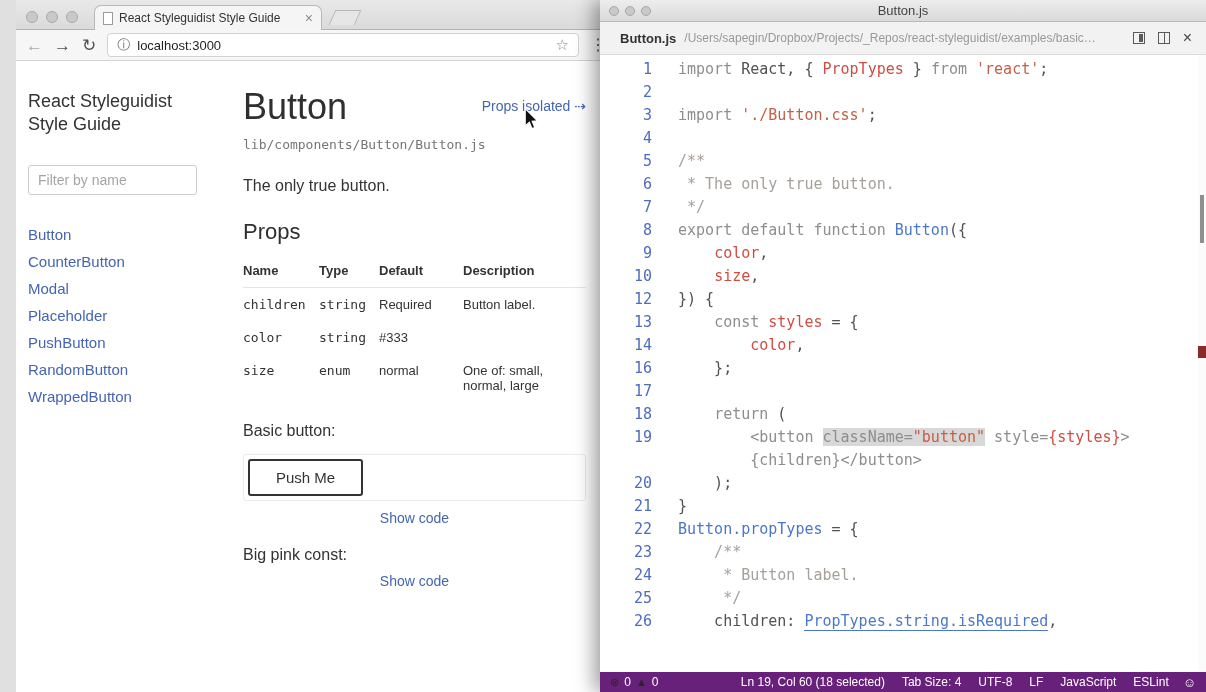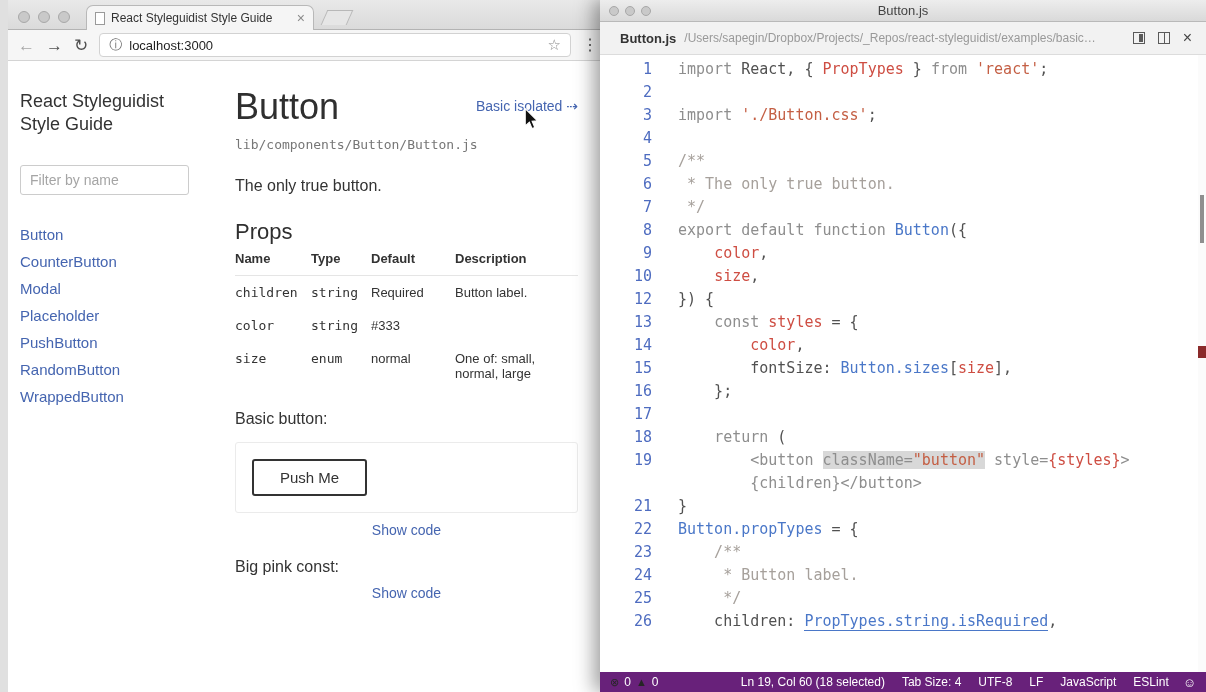--- a/index.html
+++ b/index.html
@@ -1,21 +1,21 @@
 <!DOCTYPE html>
 <html><head>
 <meta charset="utf-8">
 <style>
   * { margin:0; padding:0; box-sizing:border-box; }
   html,body { width:1206px; height:692px; overflow:hidden; background:#fff;
               font-family:"Liberation Sans", sans-serif; }
   .stage { position:relative; width:1206px; height:692px; background:#e0e0e0; }
 
   
-  .browser-window { position:absolute; left:8px; top:0; width:601px; height:692px; background:#fff; border-right:1px solid #9a9a9a; }
+  .browser-window { position:absolute; left:16px; top:0; width:601px; height:692px; background:#fff; border-right:1px solid #9a9a9a; }
   .b-titlebar { position:relative; height:30px; background:linear-gradient(#e9e9e9,#dadada); border-bottom:1px solid #b3b3b3; }
   .lights { position:absolute; left:10px; top:11px; display:flex; gap:8px; }
   .light { width:12px; height:12px; border-radius:50%; background:#c9c9c9; border:1px solid #a8a8a8; }
   .tab { position:absolute; left:78px; top:5px; width:228px; height:25px; background:#f5f5f5;
          border:1px solid #b8b8b8; border-bottom:none; border-radius:7px 7px 0 0;
          display:flex; align-items:center; gap:6px; padding:0 8px; font-size:12px; color:#333; }
   .favicon { width:10px; height:13px; border:1px solid #9a9a9a; background:#fff; flex:none; }
   .tab-title { white-space:nowrap; overflow:hidden; }
   .tab-close { margin-left:auto; color:#8b8b8b; font-size:14px; line-height:1; }
   .newtab { position:absolute; left:316px; top:10px; width:26px; height:15px; background:#e6e6e6;
@@ -40,31 +40,31 @@
   .nav-list { margin-top:31px; display:flex; flex-direction:column; gap:10px; }
   .nav-link { font-size:15px; color:#4565b0; text-decoration:none; cursor:pointer; }
 
   .doc { flex:1; padding:24px 30px 0 15px; position:relative; }
   .doc-header { display:flex; justify-content:space-between; align-items:flex-start; }
   .doc-title { font-size:36px; font-weight:400; color:#2f2f2f; }
   .open-isolated { font-size:14px; color:#4565b0; text-decoration:none; margin-top:12px; cursor:pointer; }
   .pathline { margin-top:9px; font-size:13px; color:#767676; font-family:"DejaVu Sans Mono",monospace; }
   .doc-desc { margin-top:25px; font-size:16px; color:#333; }
   .props-h { margin-top:24px; font-size:22px; font-weight:400; color:#2f2f2f; }
-  table.props { width:100%; border-collapse:collapse; }
+  table.props { margin-top:12px; width:100%; border-collapse:collapse; }
   table.props th { text-align:left; font-size:13px; font-weight:700; color:#333;
                    padding:6px 0 9px; border-bottom:1px solid #e5e5e5; }
   table.props td { font-size:13px; color:#333; padding:9px 8px 9px 0; vertical-align:top; }
   .col-name { width:76px; } .col-type { width:60px; } .col-default { width:84px; }
   td.td-name { font-family:"DejaVu Sans Mono",monospace; font-size:12px; color:#a8433a; }
   td.td-type { font-family:"DejaVu Sans Mono",monospace; font-size:12px; color:#767676; }
   td.td-default { color:#555; }
   td.td-desc { color:#333; }
   .example-label { margin-top:20px; font-size:16px; color:#333; }
-  .preview { margin-top:14px; border:1px solid #ebebeb; border-radius:3px; padding:16px; }
+  .preview { margin-top:14px; border:1px solid #ebebeb; border-radius:3px; padding:4px; }
   .demo-btn { background:#fff; border-radius:3px; cursor:pointer; font-family:"Liberation Sans",sans-serif; }
   .demo-btn.basic { padding:8px 26px; font-size:15px; color:#333; border:2px solid #333; }
   .demo-btn.pink  { padding:9px 27px; font-size:19px; color:#d2357e; border:2px solid #d2357e; }
   .show-code { display:block; text-align:center; margin-top:9px; font-size:14px; color:#4565b0;
                text-decoration:none; cursor:pointer; }
 
   
   .editor-window { position:absolute; left:600px; top:0; width:606px; height:692px; background:#fff;
                    box-shadow:-6px 0 18px rgba(0,0,0,0.38); }
   .e-titlebar { position:relative; height:22px; background:linear-gradient(#ededed,#d9d9d9);
@@ -152,21 +152,21 @@
             <a class="nav-link">Placeholder</a>
             <a class="nav-link">PushButton</a>
             <a class="nav-link">RandomButton</a>
             <a class="nav-link">WrappedButton</a>
           </nav>
       </aside>
 
       <main class="doc">
         <div class="doc-header">
           <h1 class="doc-title">Button</h1>
-          <a class="open-isolated">Basic isolated ⇢</a>
+          <a class="open-isolated">Props isolated ⇢</a>
         </div>
         <div class="pathline">lib/components/Button/Button.js</div>
         <p class="doc-desc">The only true button.</p>
         <h2 class="props-h">Props</h2>
 
         <table class="props">
           <thead>
             <tr>
               <th class="col-name">Name</th>
               <th class="col-type">Type</th>
@@ -280,42 +280,42 @@
         </div>
         <div class="crow">
           <span class="ln">13</span>
           <span class="ccode"><span class="pl">    </span><span class="kw">const</span><span class="pl"> </span><span class="rd">styles</span><span class="pl"> = {</span></span>
         </div>
         <div class="crow">
           <span class="ln">14</span>
           <span class="ccode"><span class="pl">        </span><span class="rd">color</span><span class="pl">,</span></span>
         </div>
         <div class="crow">
-          <span class="ln">15</span>
-          <span class="ccode"><span class="pl">        fontSize: </span><span class="bl">Button.sizes</span><span class="pl">[</span><span class="rd">size</span><span class="pl">],</span></span>
-        </div>
-        <div class="crow">
           <span class="ln">16</span>
           <span class="ccode"><span class="pl">    };</span></span>
         </div>
         <div class="crow">
           <span class="ln">17</span>
           <span class="ccode"></span>
         </div>
         <div class="crow">
           <span class="ln">18</span>
           <span class="ccode"><span class="pl">    </span><span class="kw">return</span><span class="pl"> (</span></span>
         </div>
         <div class="crow">
           <span class="ln">19</span>
           <span class="ccode"><span class="pl">        </span><span class="kw">&lt;button </span><span class="kw sel">className=</span><span class="st sel">"button"</span><span class="kw"> style=</span><span class="rd">{styles}</span><span class="kw">&gt;</span></span>
         </div>
         <div class="crow">
           <span class="ln"></span>
           <span class="ccode"><span class="pl">        </span><span class="kw">{children}&lt;/button&gt;</span></span>
+        </div>
+        <div class="crow">
+          <span class="ln">20</span>
+          <span class="ccode"><span class="pl">    );</span></span>
         </div>
         <div class="crow">
           <span class="ln">21</span>
           <span class="ccode"><span class="pl">}</span></span>
         </div>
         <div class="crow">
           <span class="ln">22</span>
           <span class="ccode"><span class="bl">Button.propTypes</span><span class="pl"> = {</span></span>
         </div>
         <div class="crow">

